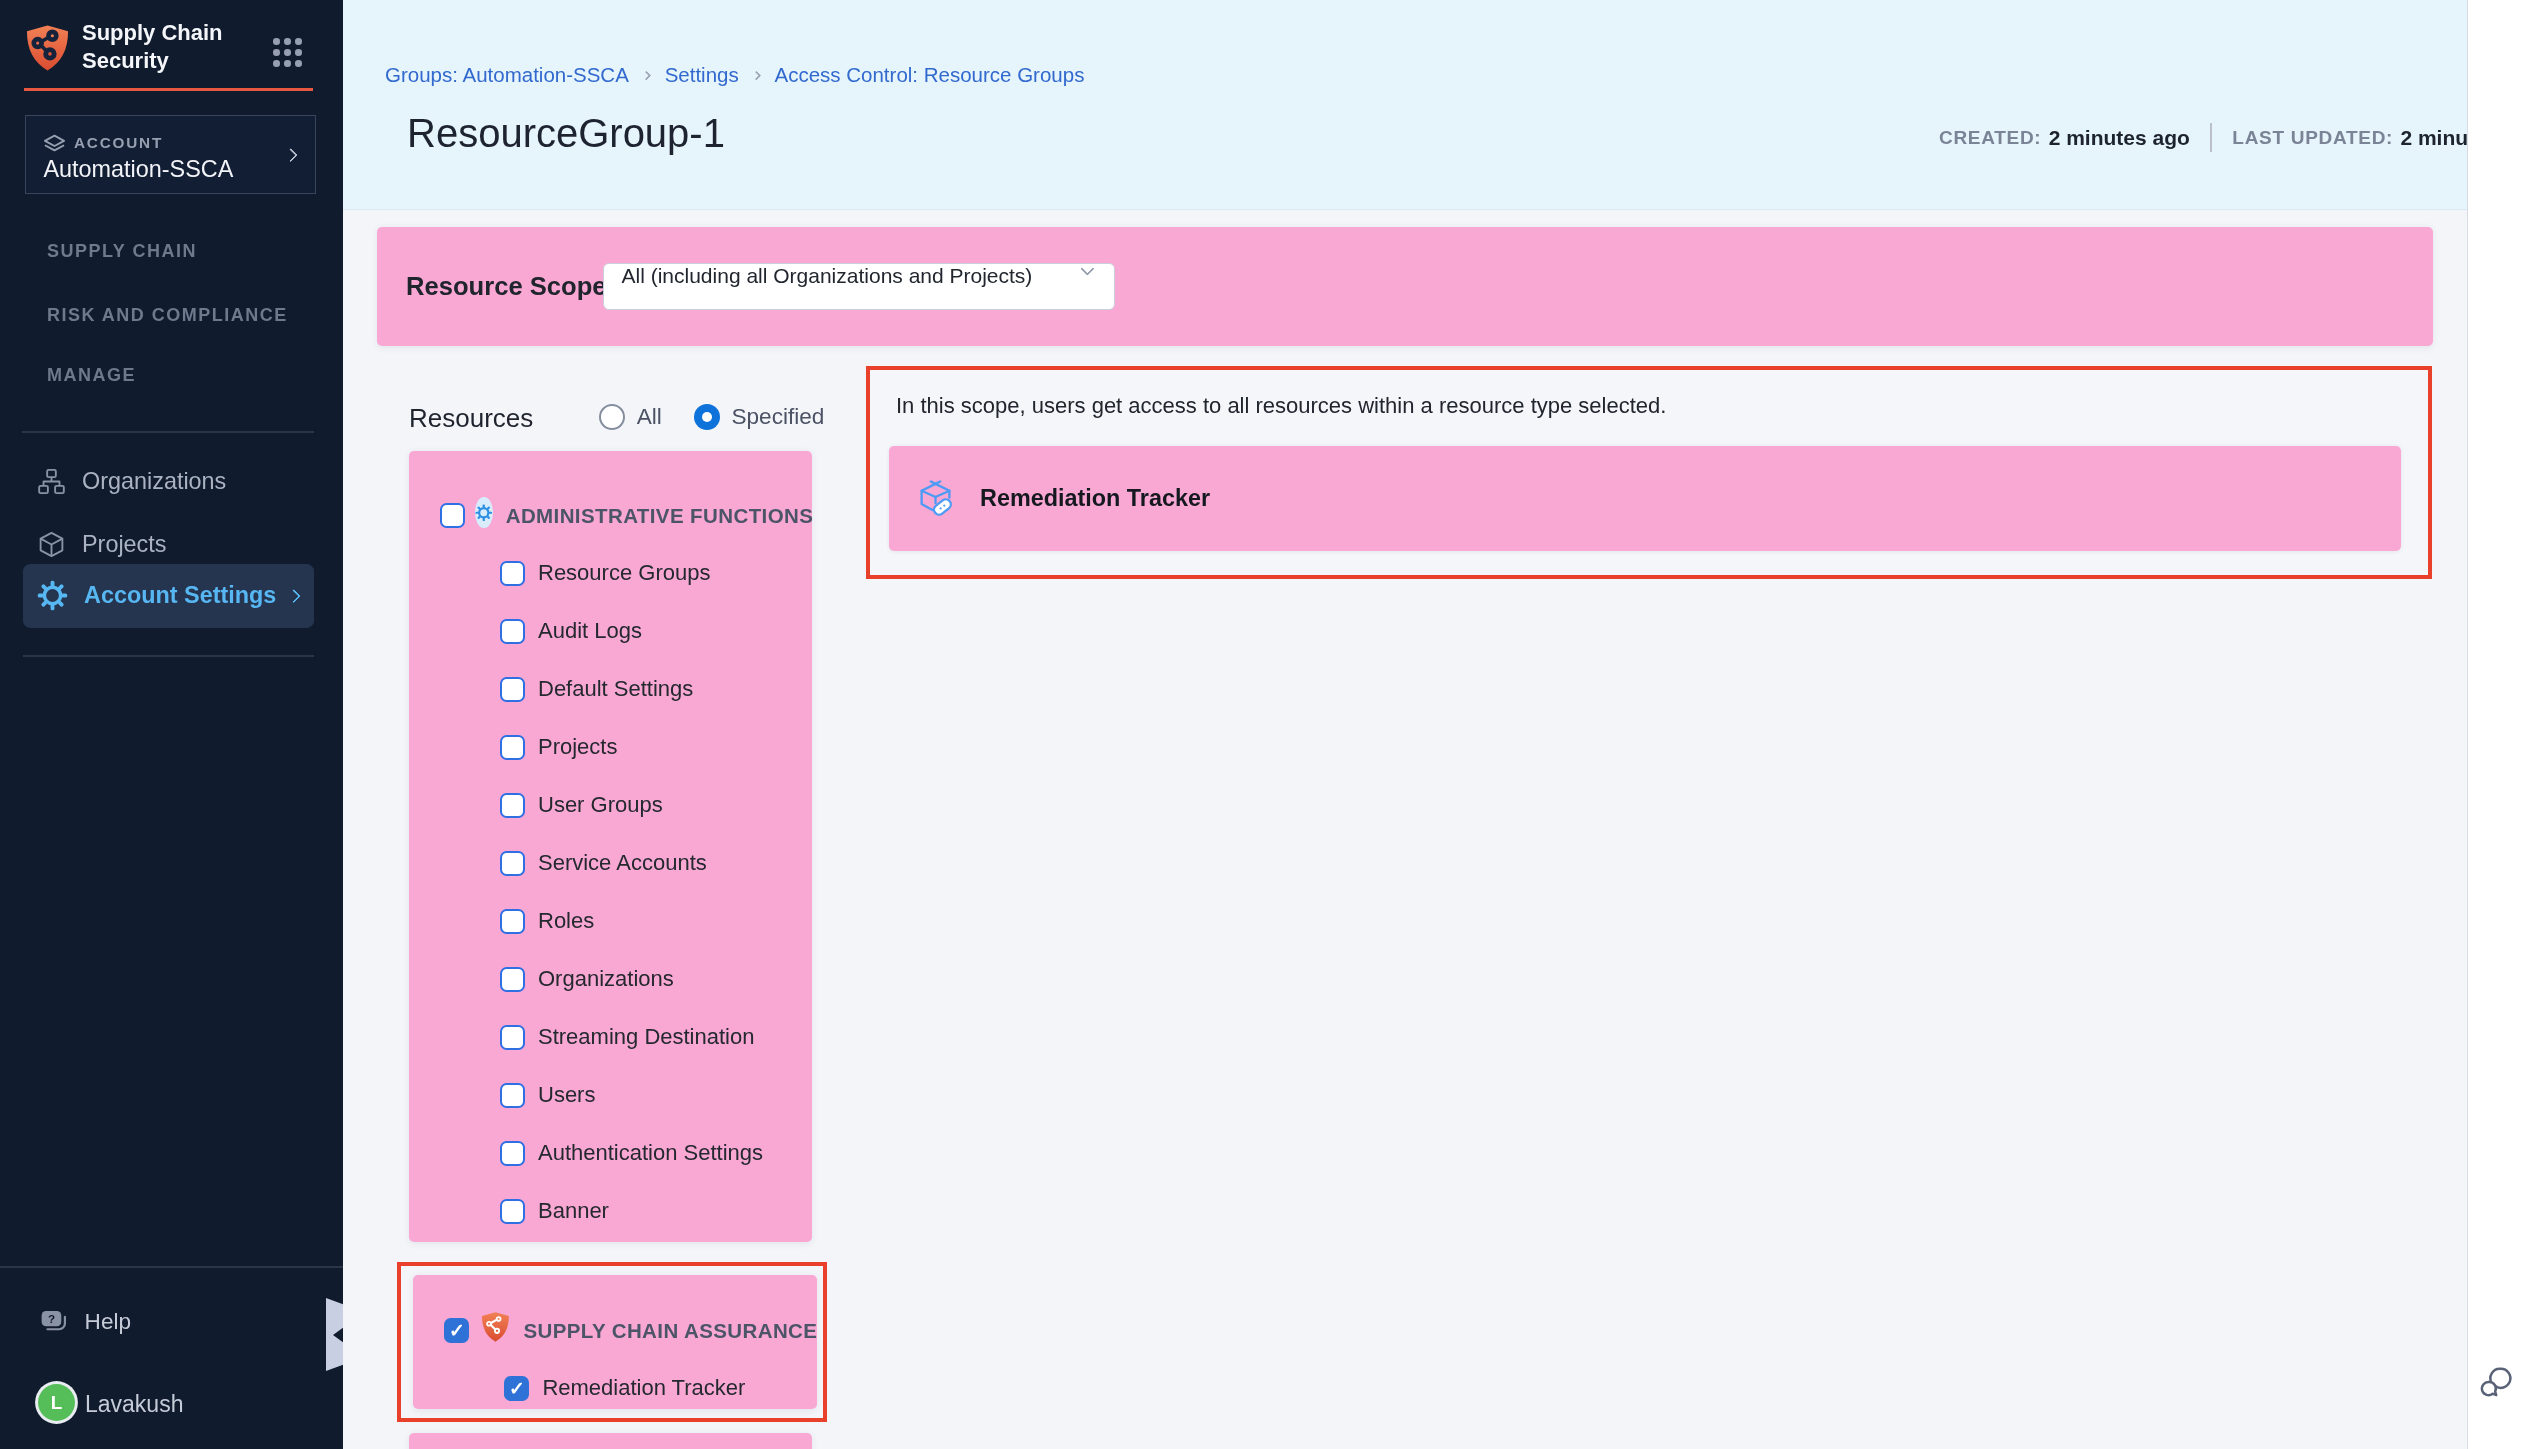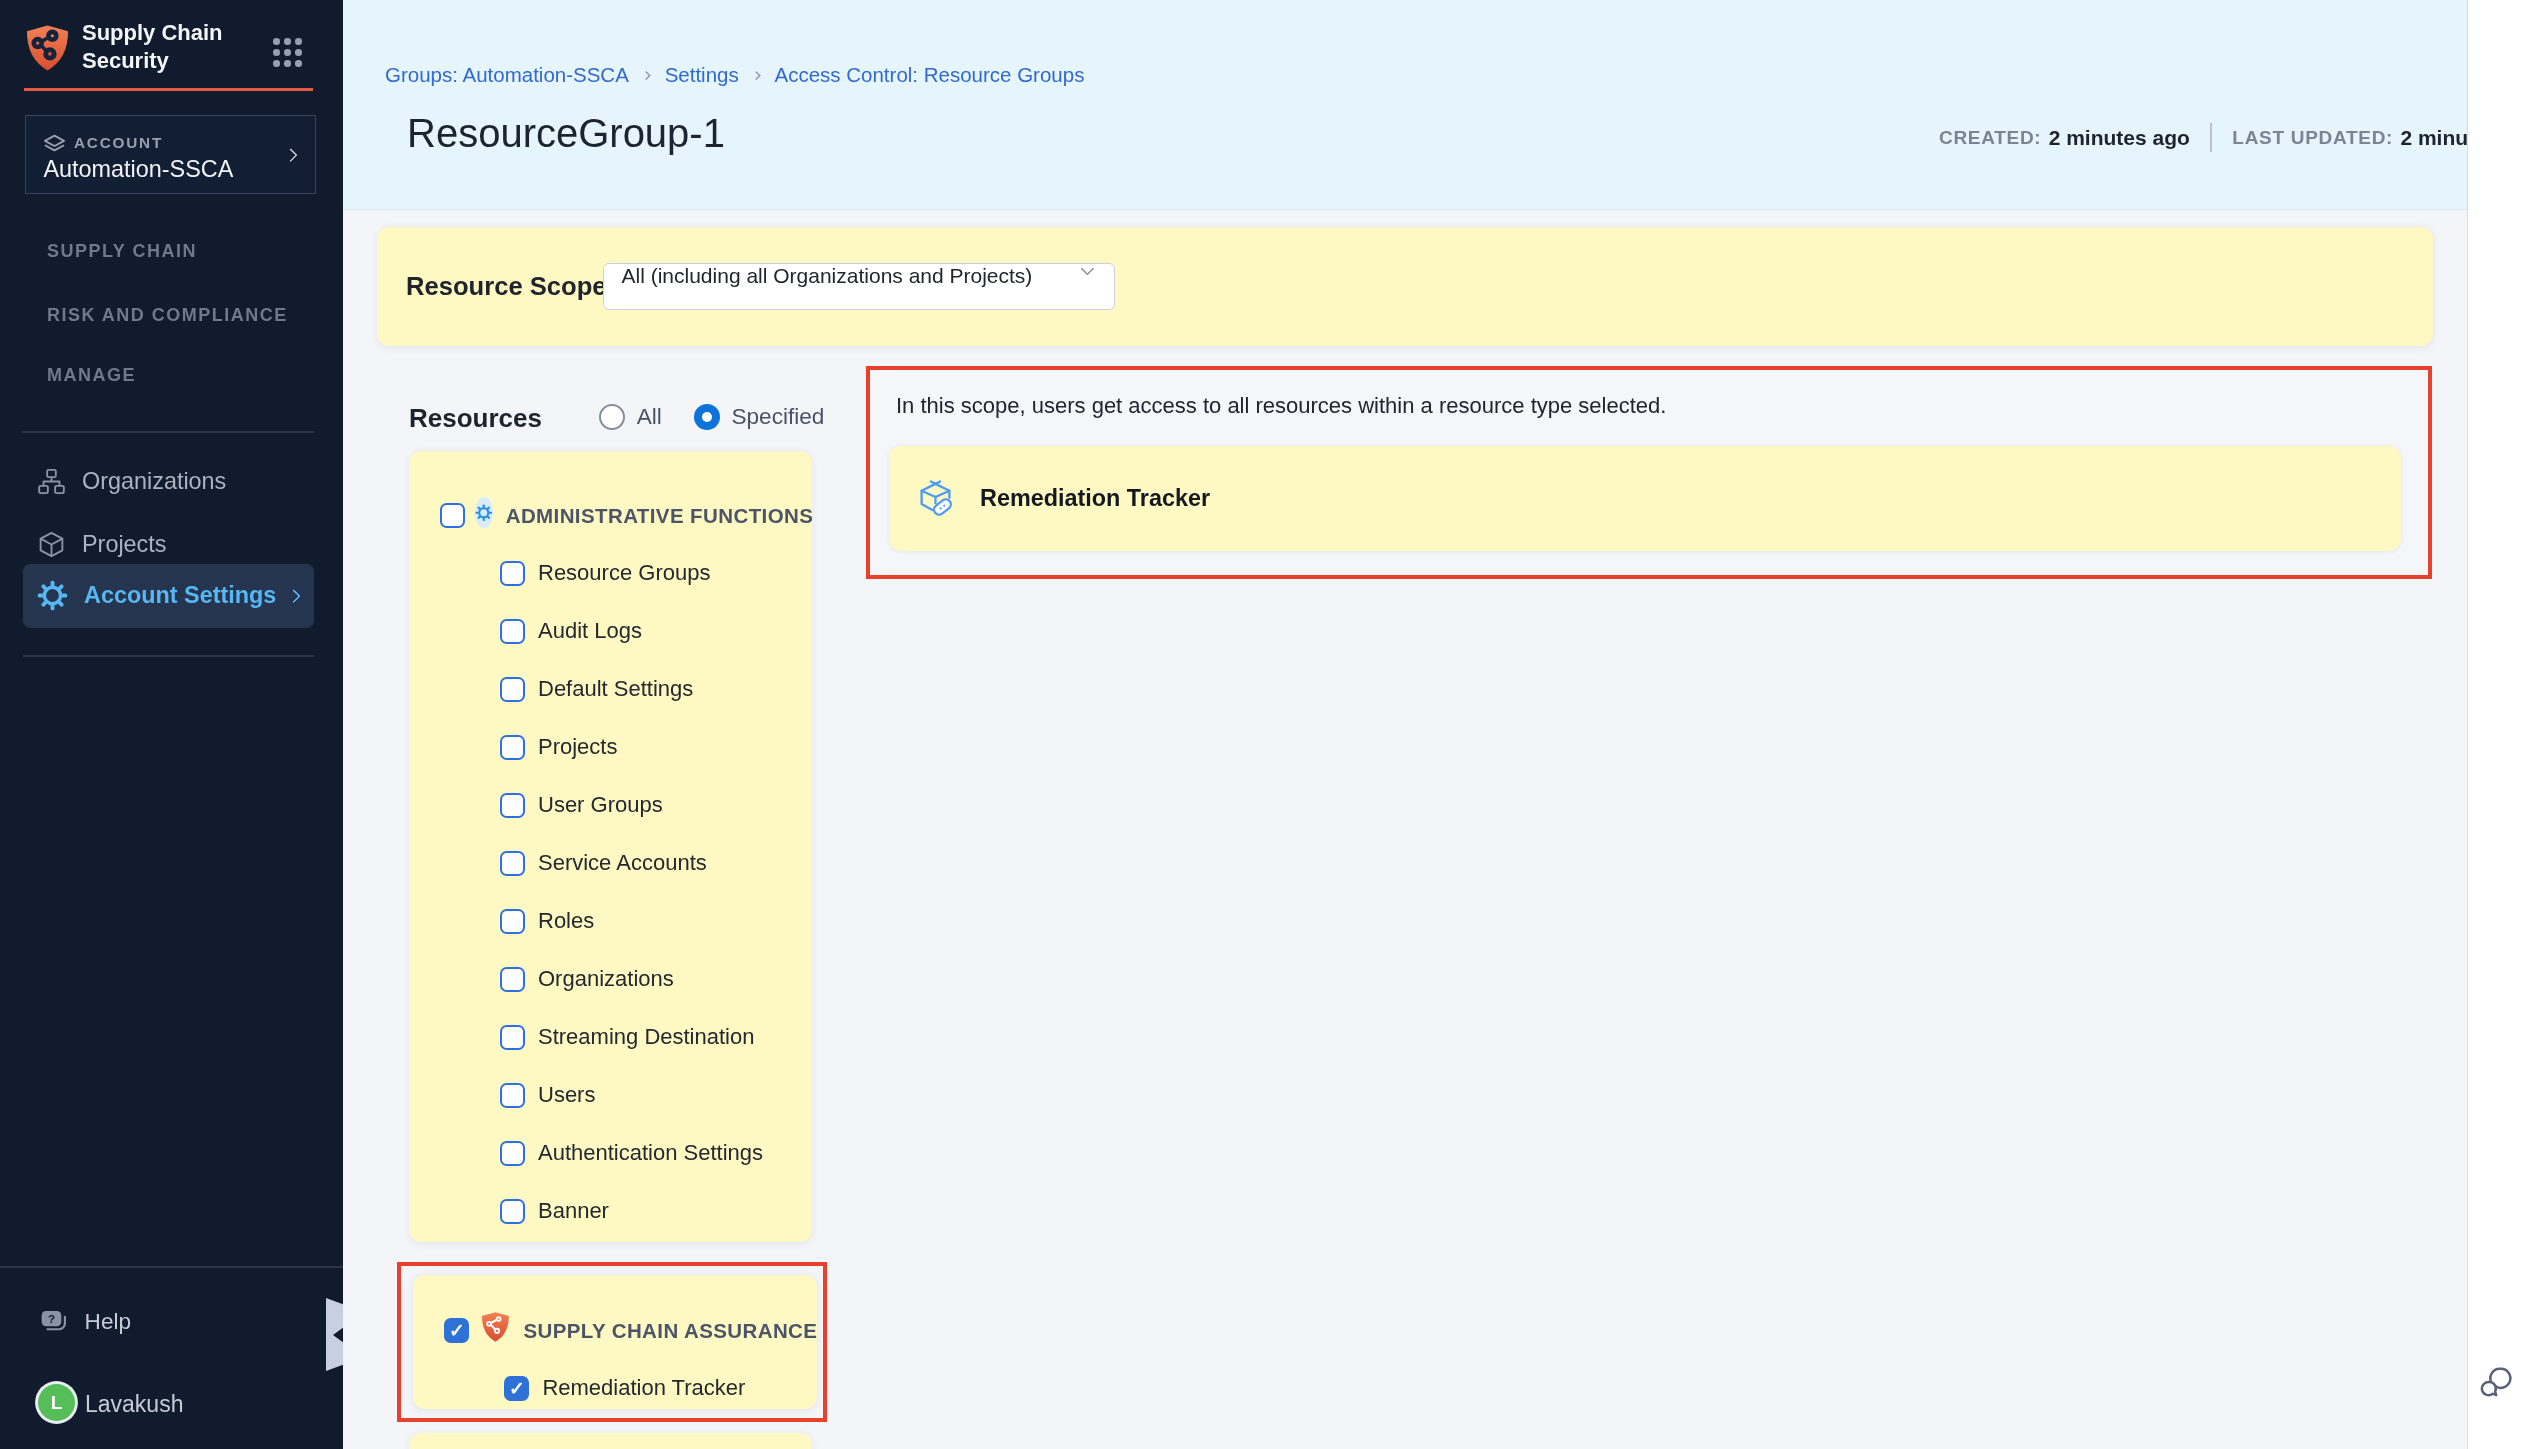--- a/index.html
+++ b/index.html
@@ -53,31 +53,31 @@
   .breadcrumb .sep { color:#9aa3b4; margin-top:1.5px; }
   .breadcrumb a { color:#3169ce; text-decoration:none; cursor:pointer; }
   .page-title { left:64px; top:111px; font-size:40px; font-weight:500; color:#1d2330; }
   .meta { left:1596px; top:123px; display:flex; align-items:center; white-space:nowrap; }
   .meta .mlabel { font-size:19px; letter-spacing:0.7px; color:#7a8496; font-weight:bold; }
   .meta .mvalue { font-size:21px; color:#1e242f; font-weight:bold; margin-left:7.3px; }
   .meta .mdiv { width:1.5px; height:29px; background:#b9c0cc; margin:0 20.5px; }
 
   
   #content { left:343px; top:210px; width:2125px; height:1239px; background:#f4f5f9; }
-  .card { background:#fef9c3; border-radius:12px; box-shadow:0 1.5px 7.3px rgba(40,48,70,.08); }
+  .card { background:#f9a8d4; border-radius:5px; box-shadow:0 1.5px 7.3px rgba(40,48,70,.08); }
 
   .scope-card { left:377px; top:227px; width:2056px; height:119px; }
   .scope-label { left:29px; top:0; height:119px; display:flex; align-items:center;
     font-size:25.6px; font-weight:bold; color:#20242d; }
   .dropdown { left:226px; top:36px; width:512px; height:47px; border:1.5px solid #c9cfdc; border-radius:5.8px;
     background:#fff; display:flex; align-items:flex-start; padding:0 17.5px; cursor:pointer; }
   .dropdown .dvalue { font-size:21px; color:#22272f; flex:1; }
   .dropdown .chev { color:#8f97a8; margin-right:4.4px; }
 
-  .res-heading { left:409px; top:403px; font-size:26px; font-weight:bold; color:#1e232e; }
+  .res-heading { left:409px; top:403px; font-size:26px; font-weight:normal; color:#1e232e; }
   .radio-group { left:599px; top:404px; display:flex; align-items:flex-start; }
   .radio { width:26px; height:26px; border-radius:50%; border:2.9px solid #858e9f; background:#fff; }
   .radio.selected { border:none; background:#0d72d9; position:relative; }
   .radio.selected::after { content:""; position:absolute; left:8px; top:8px; width:10.2px; height:10.2px;
     border-radius:50%; background:#fff; }
   .radio-label { font-size:22.6px; color:#4a5264; margin-left:11.7px; }
 
   .checklist-card { left:409px; top:451px; width:403px; height:791px; padding-top:19px; }
   .cl-row { height:58px; display:flex; align-items:flex-end; }
   .cb { width:25px; height:25px; min-width:25px; border:2.9px solid #2f6fe4; border-radius:6.6px; background:#fff; }

